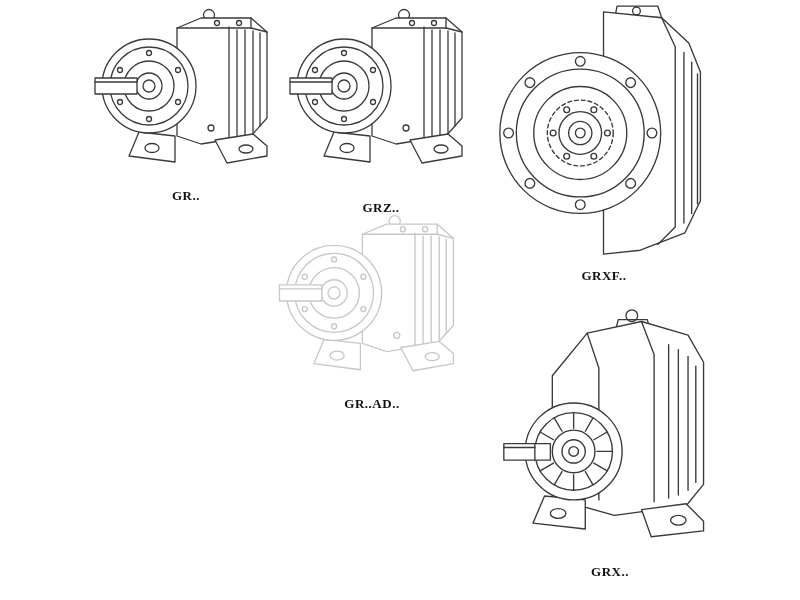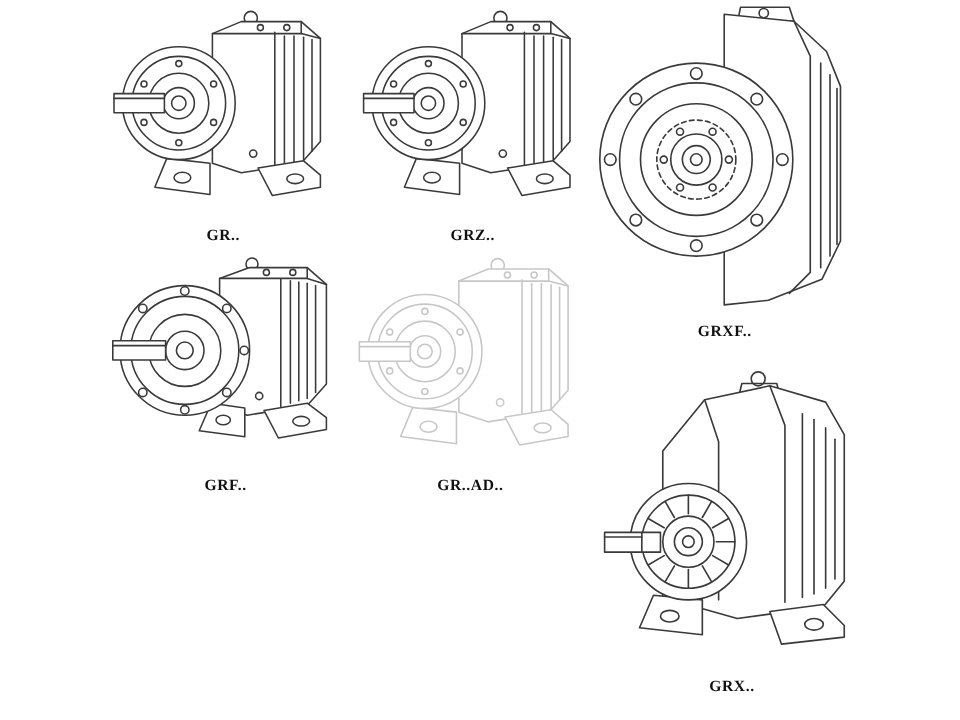--- a/index.html
+++ b/index.html
@@ -10,24 +10,24 @@
   .fig{position:absolute;margin:0;display:flex;flex-direction:column;align-items:center;}
   .cap{
     font-weight:bold;font-size:13px;letter-spacing:.5px;color:var(--label,#111);
     margin-top:4px;text-align:center;white-space:nowrap;
   }
   svg.art{display:block;}
   .solid{color:var(--line,#3a3a3a);}
   .faint{color:var(--faint,#c7c7c7);}
   
   #fig-gr   {left:88px;  top:6px;   width:196px;}
-  #fig-grz  {left:296px; top:6px;   width:196px;}
+  #fig-grz  {left:283px; top:6px;   width:196px;gap:12px;}
   #fig-grxf {left:490px; top:2px;   width:228px;align-items:center;}
   #fig-grf  {left:88px;  top:212px; width:200px;}
-  #fig-grad {left:292px; top:212px; width:200px;}
+  #fig-grad {left:272px; top:212px; width:200px;}
   #fig-grf2 {left:88px;  top:404px; width:196px;}
   #fig-gram {left:286px; top:404px; width:196px;}
   #fig-grx  {left:494px; top:306px; width:232px;}
 </style>
 </head>
 <body>
 
 <svg width="0" height="0" style="position:absolute" aria-hidden="true">
 <defs>
 
@@ -190,26 +190,20 @@
     <figcaption class="cap">GRZ..</figcaption>
   </figure>
 
   <figure class="fig" id="fig-grxf">
     <svg class="art solid" width="218" height="262" viewBox="0 0 225 270">
         <use href="#sym-gearC"></use>
       </svg>
     <figcaption class="cap">GRXF..</figcaption>
   </figure>
 
-  <figure class="fig" id="fig-grf">
-    <svg class="art solid" width="200" height="180" viewBox="0 0 200 180">
-        <use href="#sym-gearB"></use>
-      </svg>
-    <figcaption class="cap">GRF..</figcaption>
-  </figure>
 
   <figure class="fig" id="fig-grad">
     <svg class="art faint" width="200" height="180" viewBox="0 0 195 178">
         <use href="#sym-gearA"></use>
       </svg>
     <figcaption class="cap">GR..AD..</figcaption>
   </figure>
 
 
 

